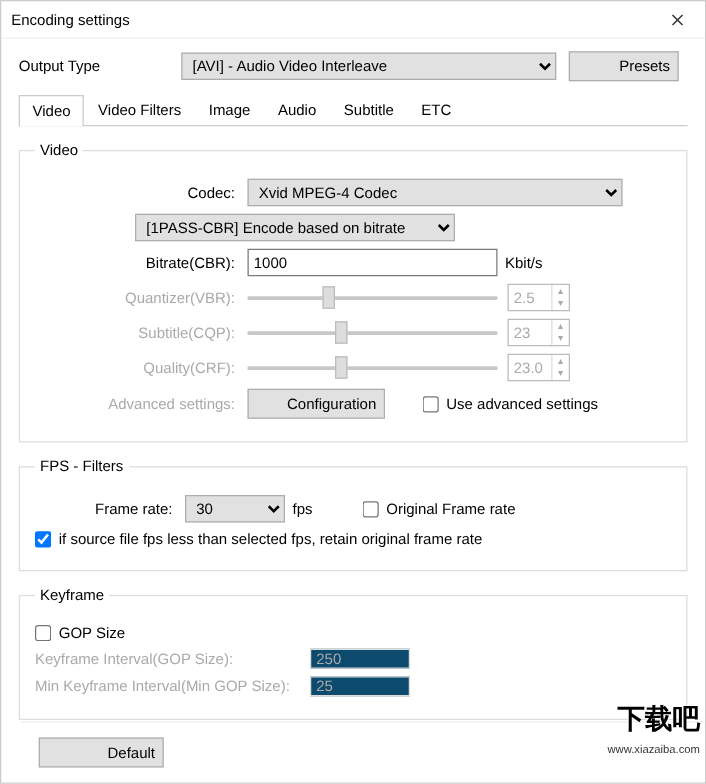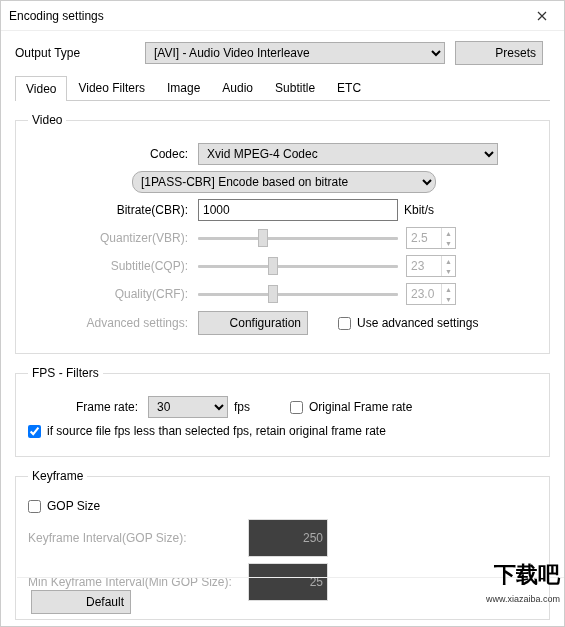--- a/index.html
+++ b/index.html
@@ -16,36 +16,36 @@
 .presets-btn { width: 88px; margin-left: 10px; }
 .tabs { display: flex; border-bottom: 1px solid #ccc; margin-top: 4px; }
 .tab { padding: 5px 10px; cursor: pointer; border: 1px solid transparent; border-bottom: none; position: relative; }
 .tab.active { border-color: #ccc; background: #fff; top: 1px; }
 fieldset { border: 1px solid #ddd; margin: 12px 0 0 0; padding: 10px 12px 12px 12px; }
 legend { padding: 0 4px; font-size: 12px; }
 .form-row { display: flex; align-items: center; margin: 6px 0; }
 .label-col { width: 170px; text-align: right; padding-right: 10px; }
 .disabled { color: #aaa; }
 .codec-select { width: 300px; }
-.mode-select { width: 304px; margin-left: 104px; border-radius: 10px; }
+.mode-select { width: 256px; margin-left: 80px; }
 .bitrate-input { width: 200px; height: 22px; border: 1px solid #7a7a7a; padding: 2px 4px; }
 .unit { margin-left: 6px; }
 .slider { width: 200px; }
 .slider-track { position: relative; height: 22px; display: flex; align-items: center; }
 .slider-line { height: 3px; background: #c8c8c8; width: 100%; border-radius: 1px; }
 .slider-thumb { position: absolute; width: 10px; height: 18px; background: #ddd; border: 1px solid #bbb; top: 2px; }
 .spinner { width: 50px; height: 22px; border: 1px solid #bbb; display: flex; align-items: center; margin-left: 8px; }
 .spinner-val { flex: 1; padding-left: 4px; color: #aaa; }
 .spinner-btns { display: flex; flex-direction: column; width: 14px; }
 .spinner-up, .spinner-down { height: 10px; font-size: 7px; display: flex; align-items: center; justify-content: center; border-left: 1px solid #ddd; color: #aaa; }
 .config-btn { width: 110px; }
 .checkbox-wrap { display: flex; align-items: center; gap: 6px; }
 input[type=checkbox] { width: 13px; height: 13px; margin: 0; }
 .fps-select { width: 80px; }
-.kf-input { width: 80px; height: 38px; border: 1px solid #ddd; background: #404040; padding: 2px 4px; color: #aaa; text-align: right; }
+.kf-input { width: 80px; height: 16px; border: 1px solid #ddd; background: #0c4a6e; padding: 2px 4px; color: #aaa; }
 .kf-label { width: 220px; color: #aaa; }
 .footer { position: absolute; bottom: 0; left: 16px; right: 0; padding: 12px 14px; display: flex; justify-content: space-between; border-top: 1px solid #eee; }
 .default-btn, .ok-btn { width: 100px; }
 .watermark { position: absolute; right: 4px; bottom: 36px; font-size: 22px; font-weight: bold; color: #000; pointer-events: none; text-shadow: 0 0 2px #fff; }
 .watermark-url { position: absolute; right: 4px; bottom: 22px; font-size: 9px; color: #333; text-shadow: 0 0 2px #fff; pointer-events: none; }
 </style>
 </head>
 <body>
 
 <div class="titlebar">

